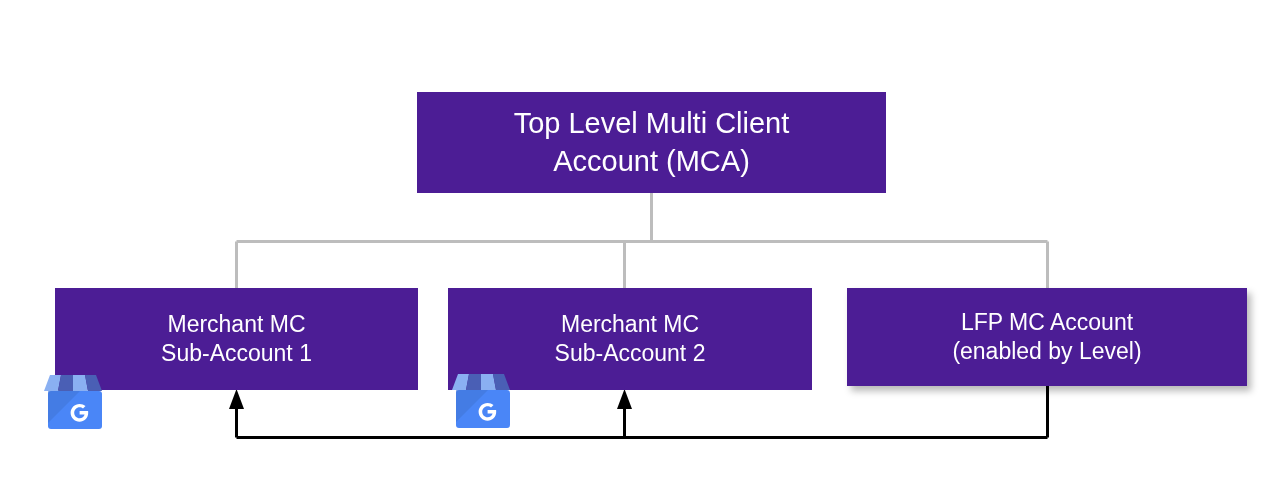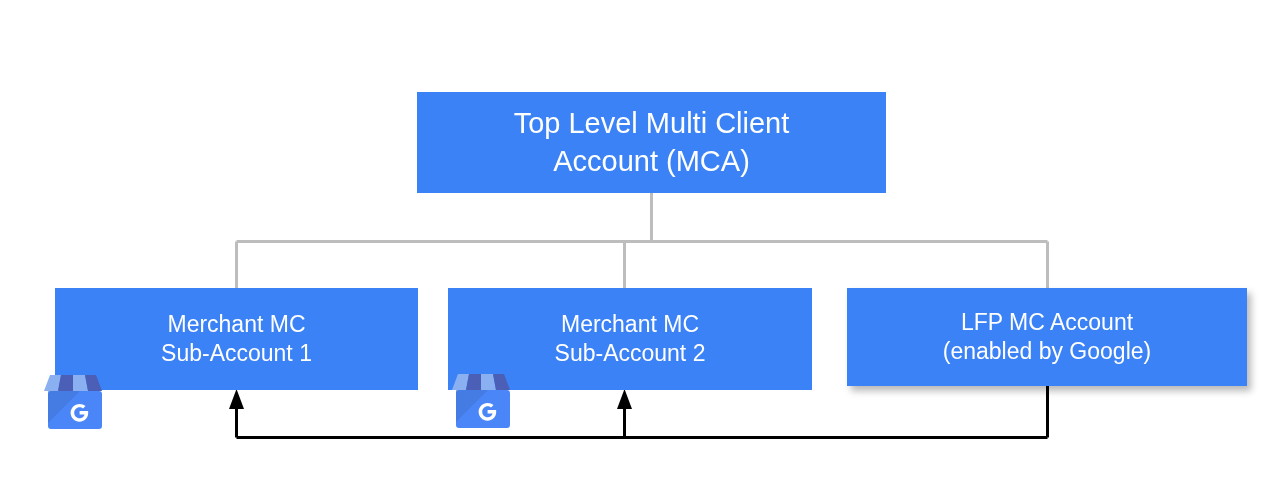--- a/index.html
+++ b/index.html
@@ -26,21 +26,21 @@
     top: 0;
     width: 1286px;
     height: 501px;
     pointer-events: none;
   }
 
   
   .node {
     position: absolute;
     box-sizing: border-box;
-    background: #3b82f6;
+    background: #4c1d95;
     display: flex;
     align-items: center;
     justify-content: center;
     text-align: center;
     color: #ffffff;
     padding: 0 20px;
   }
   .node .node-text {
     line-height: 1.28;
     white-space: pre-line;
@@ -124,21 +124,21 @@
 Sub-Account 1</div>
   </div>
 
   <div class="node" id="node-sub2">
     <div class="node-text">Merchant MC
 Sub-Account 2</div>
   </div>
 
   <div class="node" id="node-lfp">
     <div class="node-text">LFP MC Account
-(enabled by Google)</div>
+(enabled by Level)</div>
   </div>
 
   <svg class="gmb-icon" id="gmb-icon-1" viewBox="0 0 72 72">
     <defs>
       <linearGradient id="gmbShade1" x1="0" y1="0" x2="1" y2="1">
         <stop offset="0%" stop-color="#3f74d6"></stop>
         <stop offset="55%" stop-color="#4a86f7"></stop>
         <stop offset="100%" stop-color="#4a86f7"></stop>
       </linearGradient>
     </defs>

